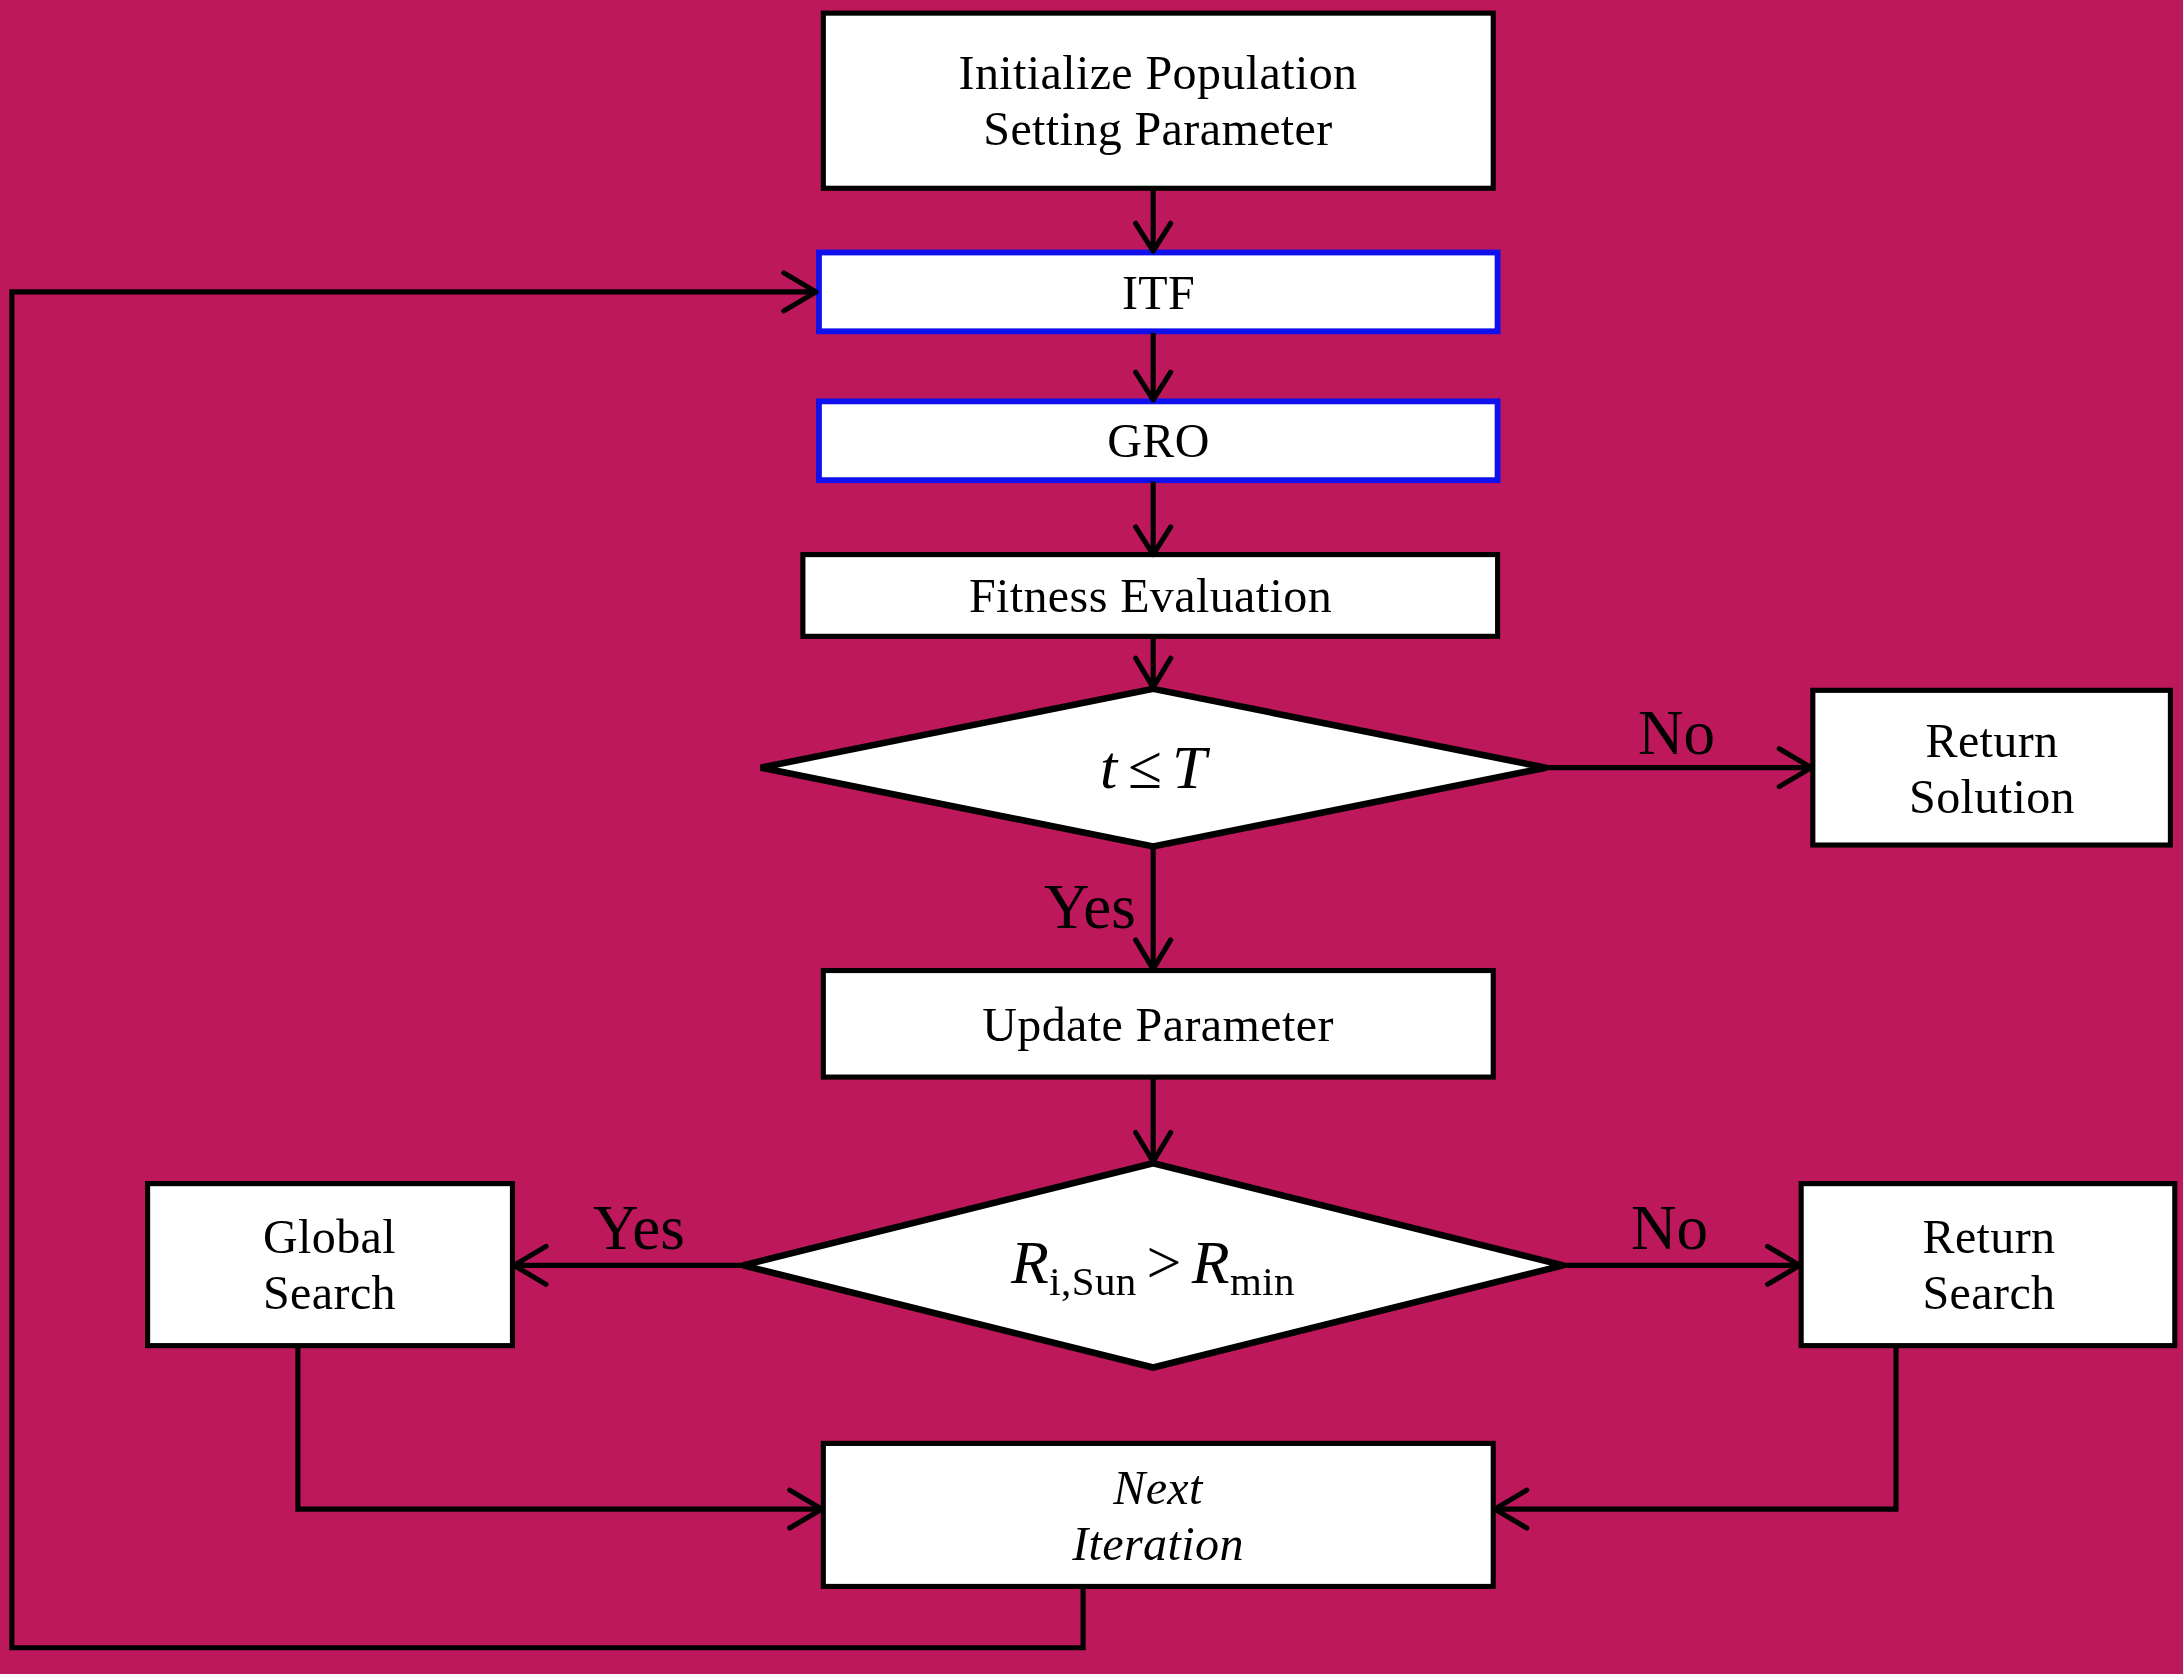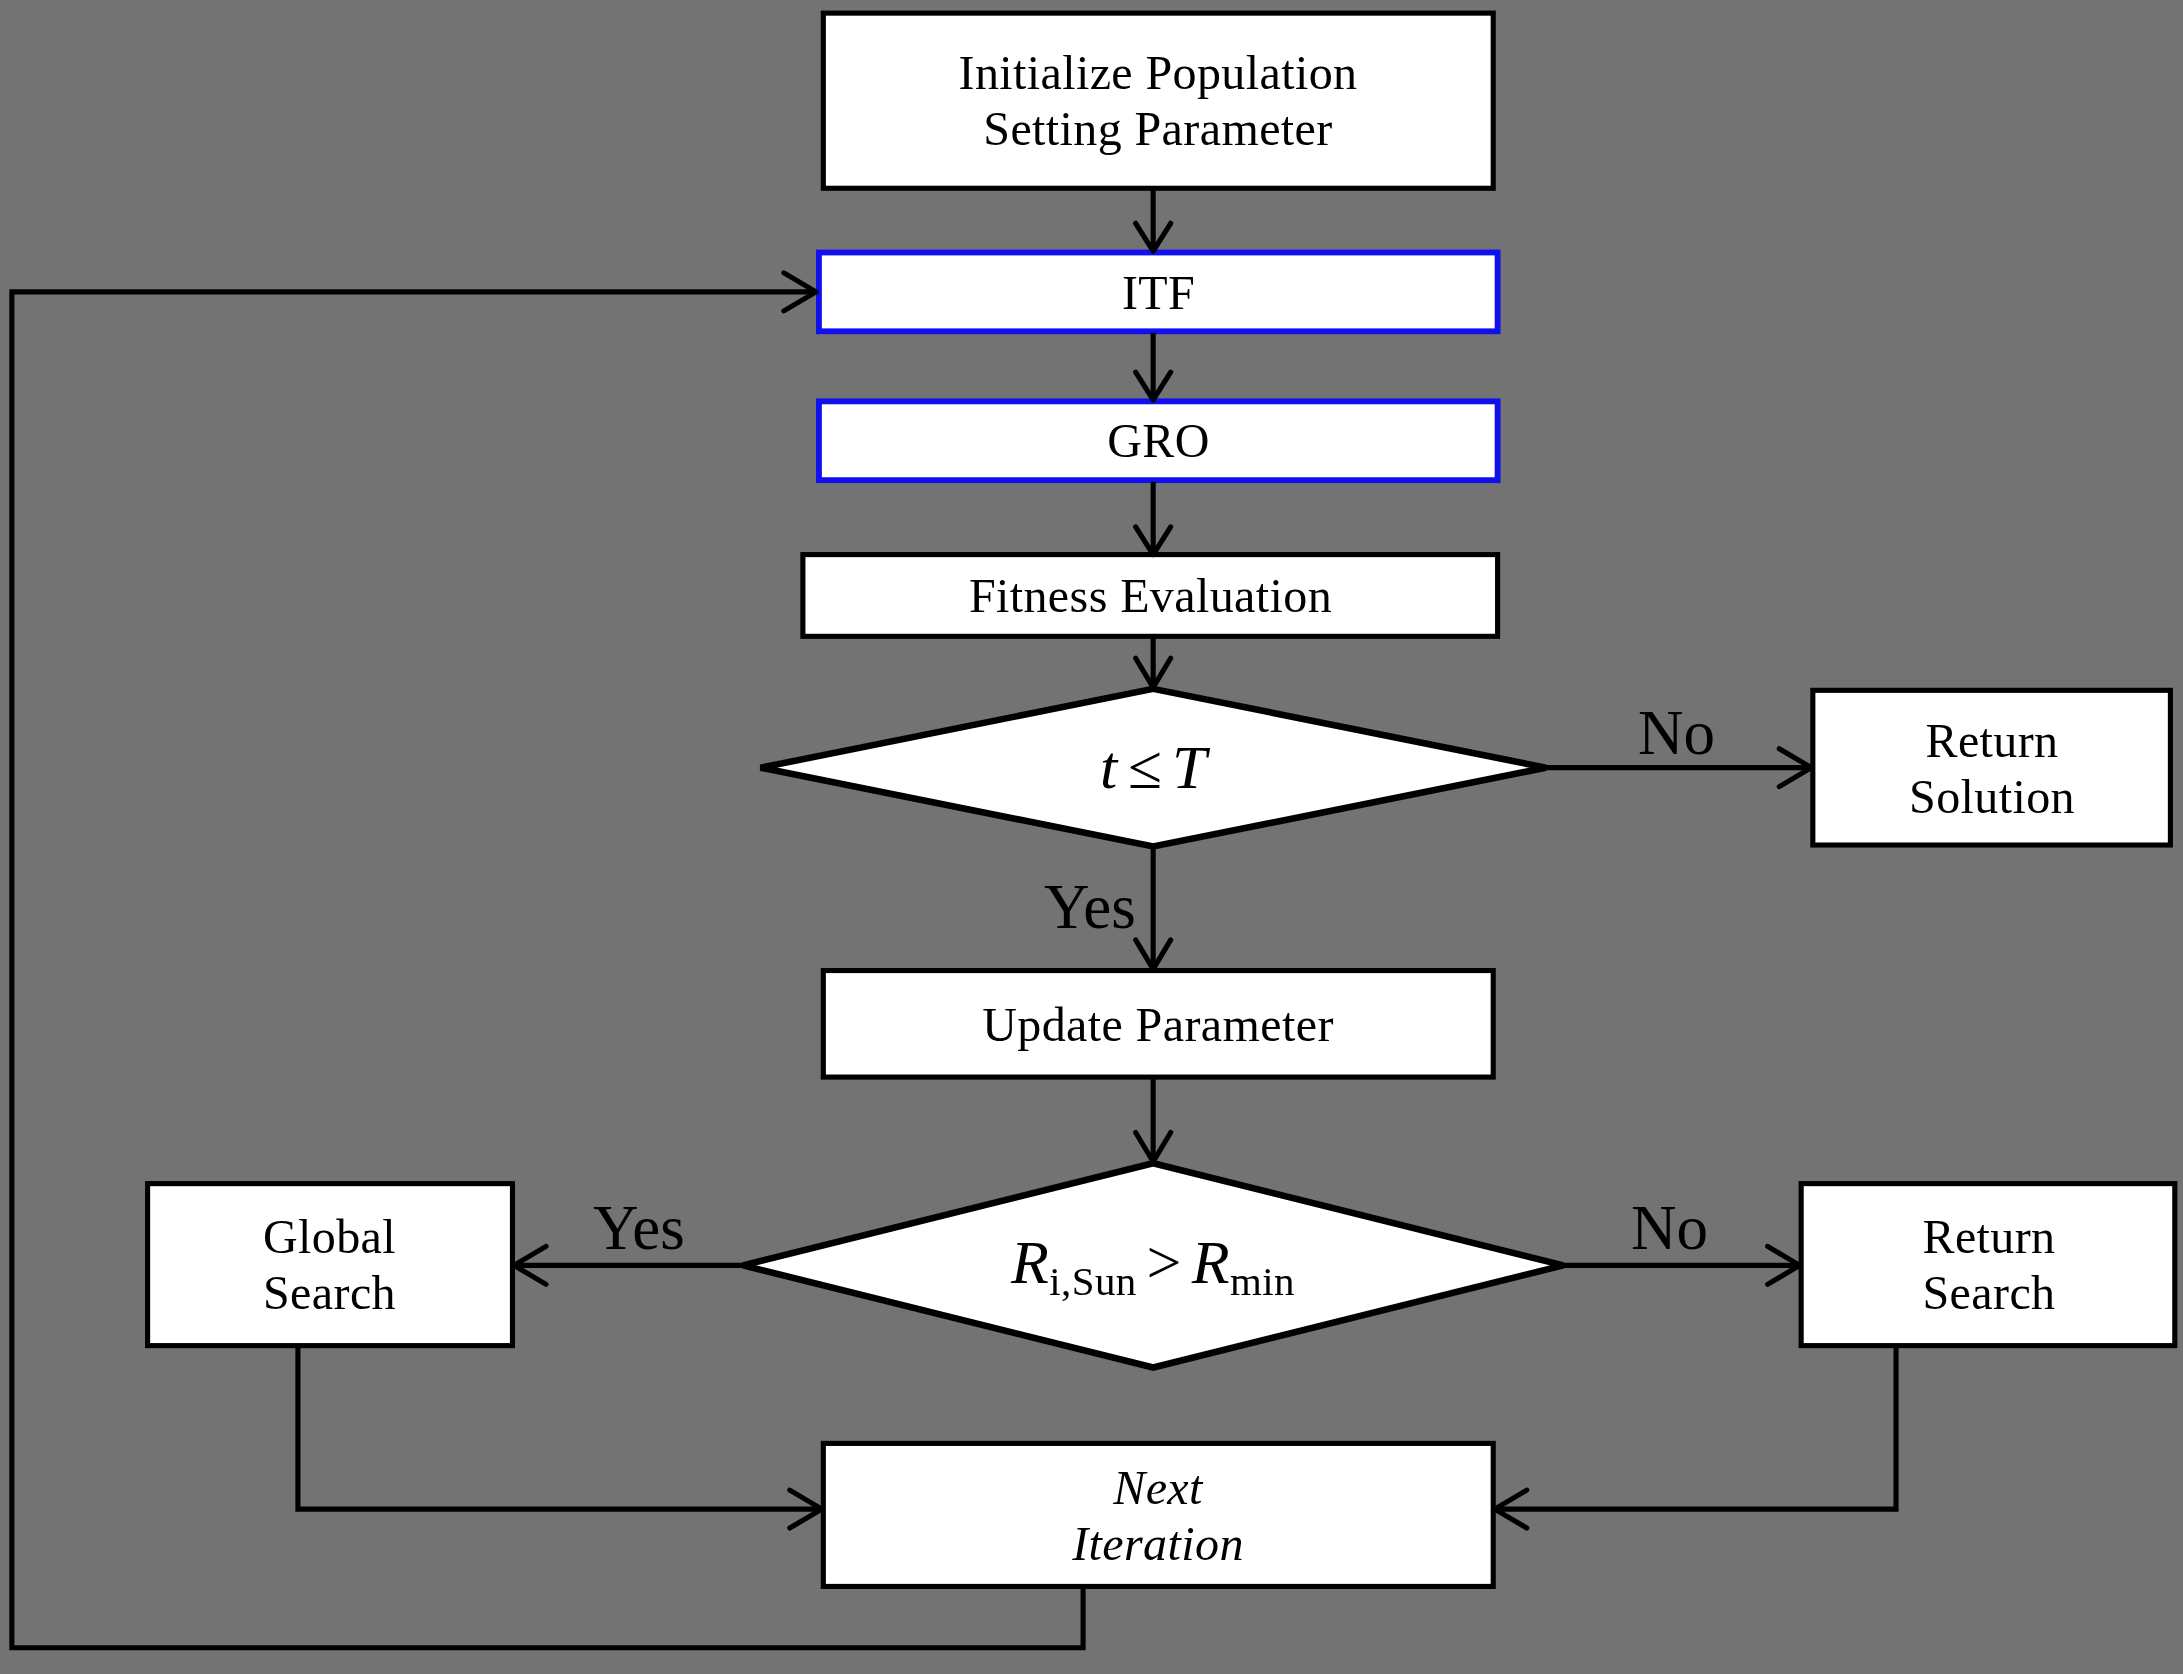--- a/index.html
+++ b/index.html
@@ -8,21 +8,21 @@
     padding: 0;
     background: #ffffff;
   }
   body {
     font-family: "Liberation Serif", "DejaVu Serif", serif;
   }
   #flow-root {
     position: relative;
     width: 2183px;
     height: 1674px;
-    background: #737373;
+    background: #be185d;
     overflow: hidden;
   }
   svg#flow-svg {
     position: absolute;
     left: 0;
     top: 0;
     width: 2183px;
     height: 1674px;
   }
   .node-rect {

